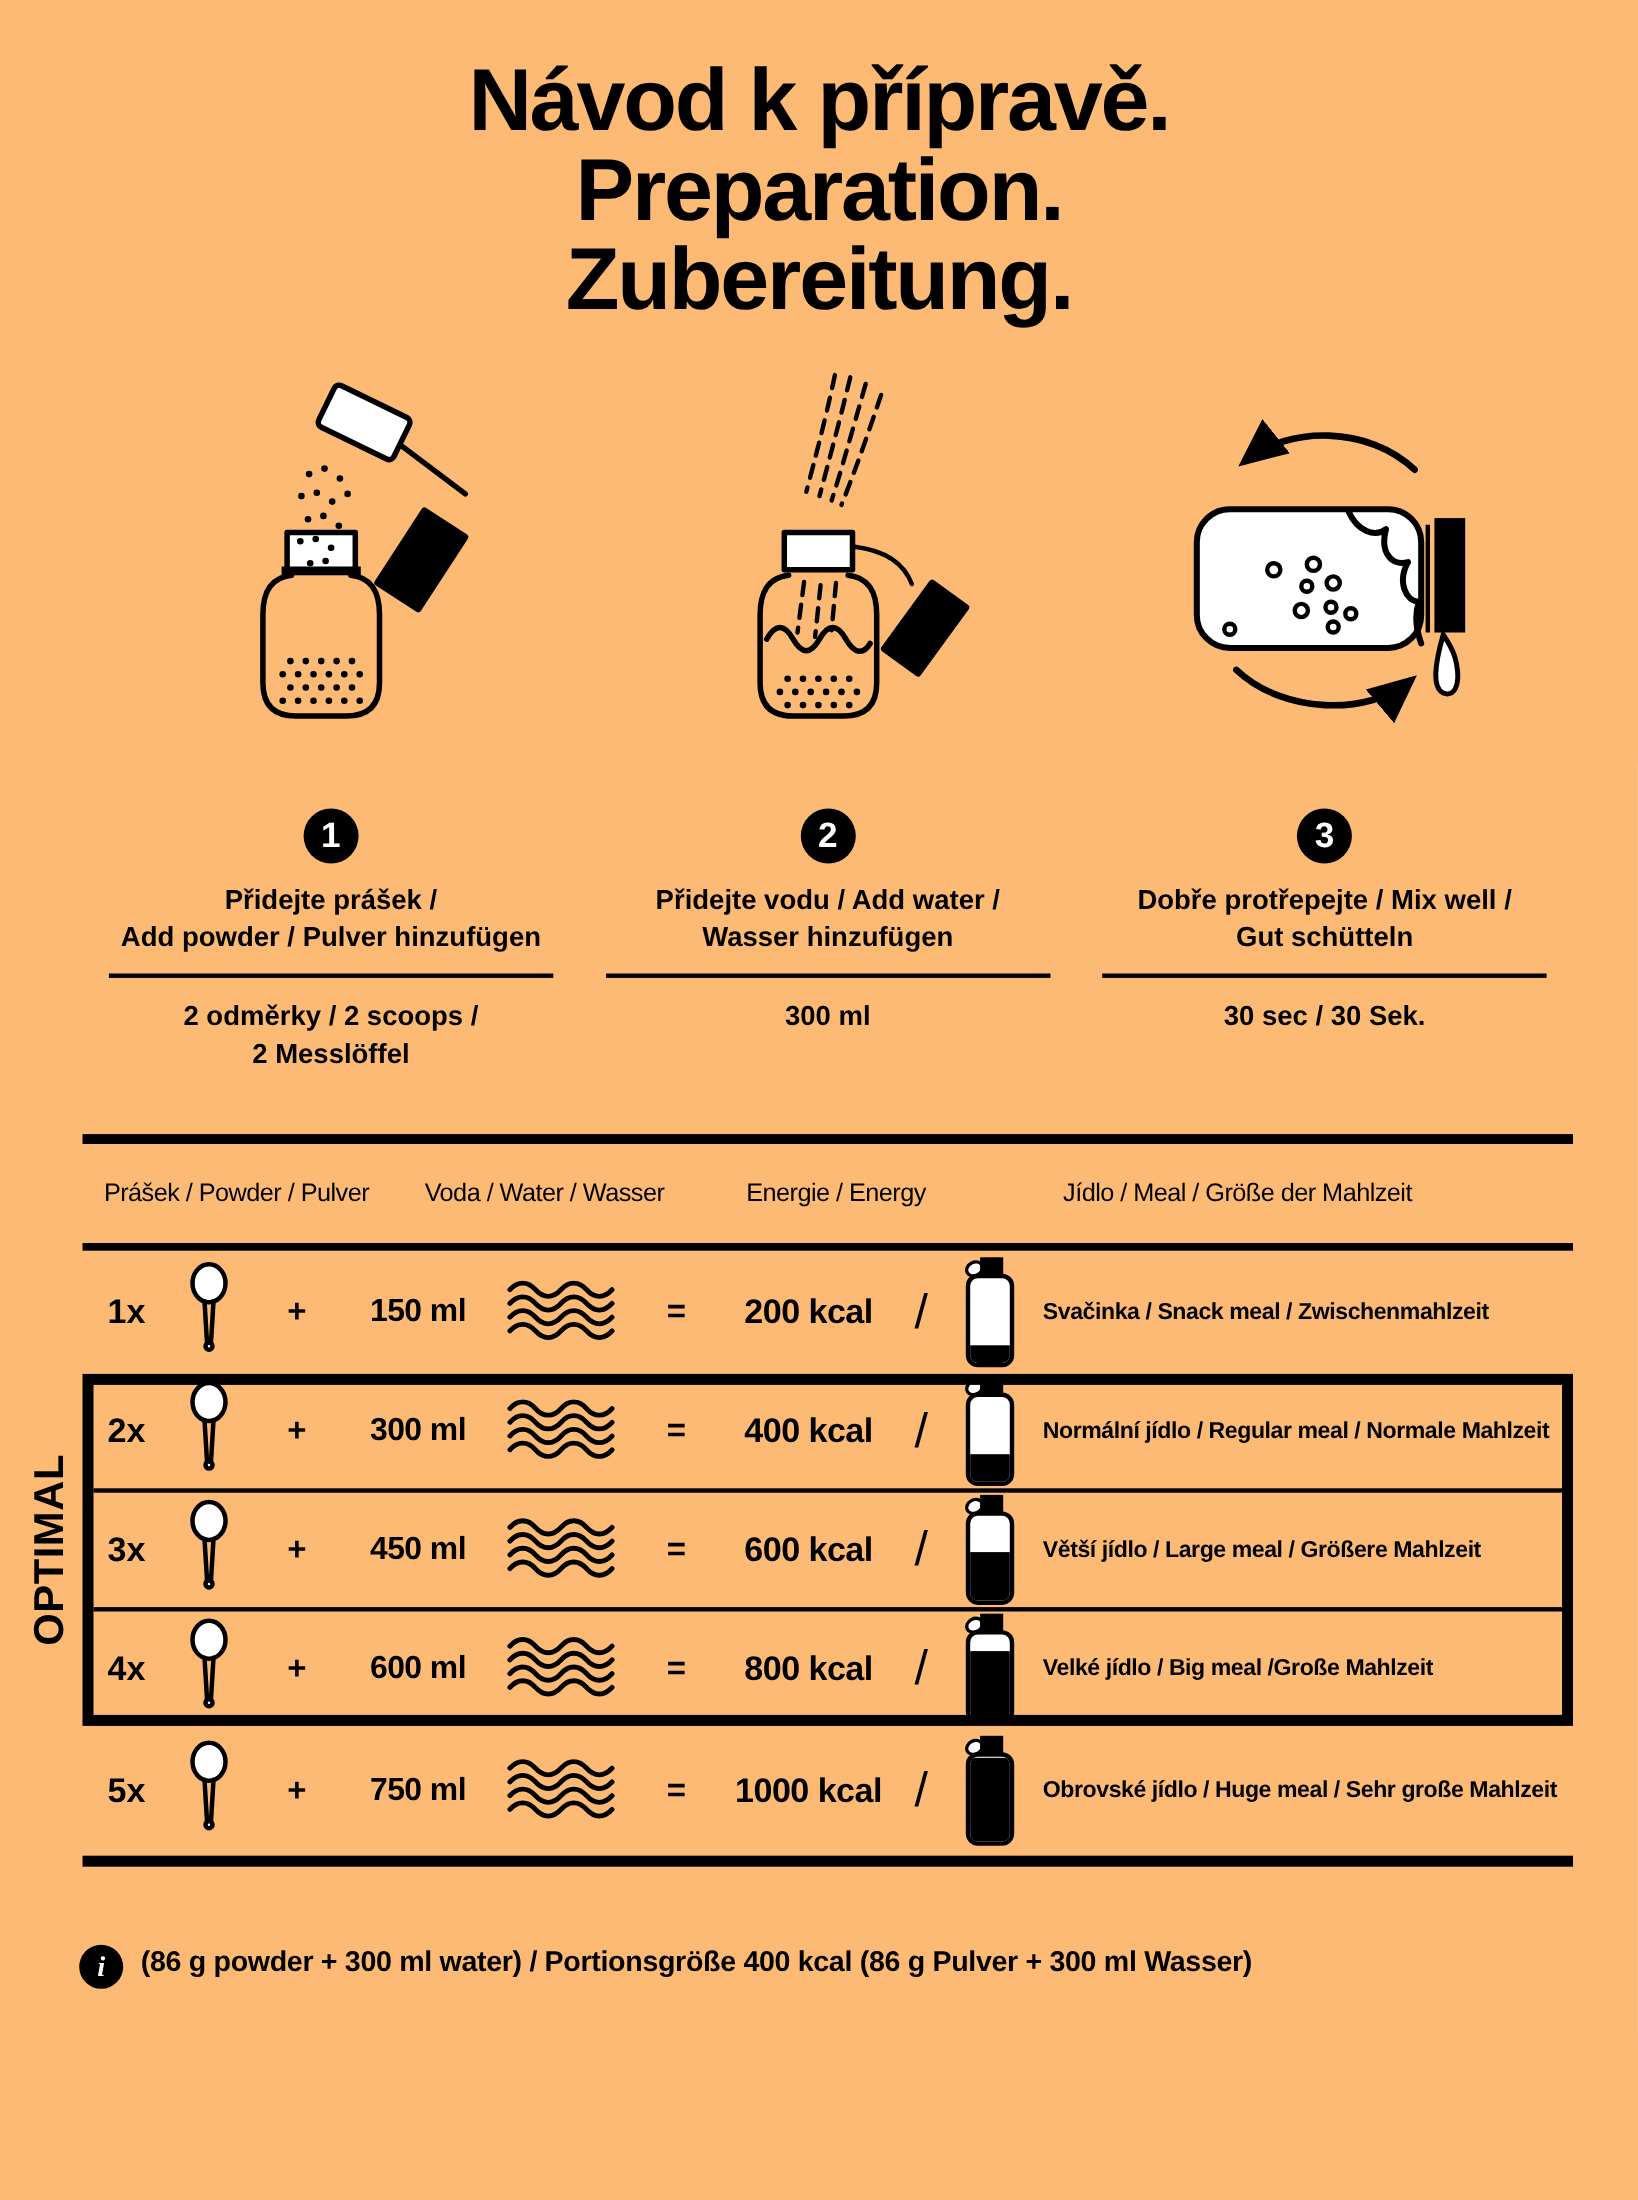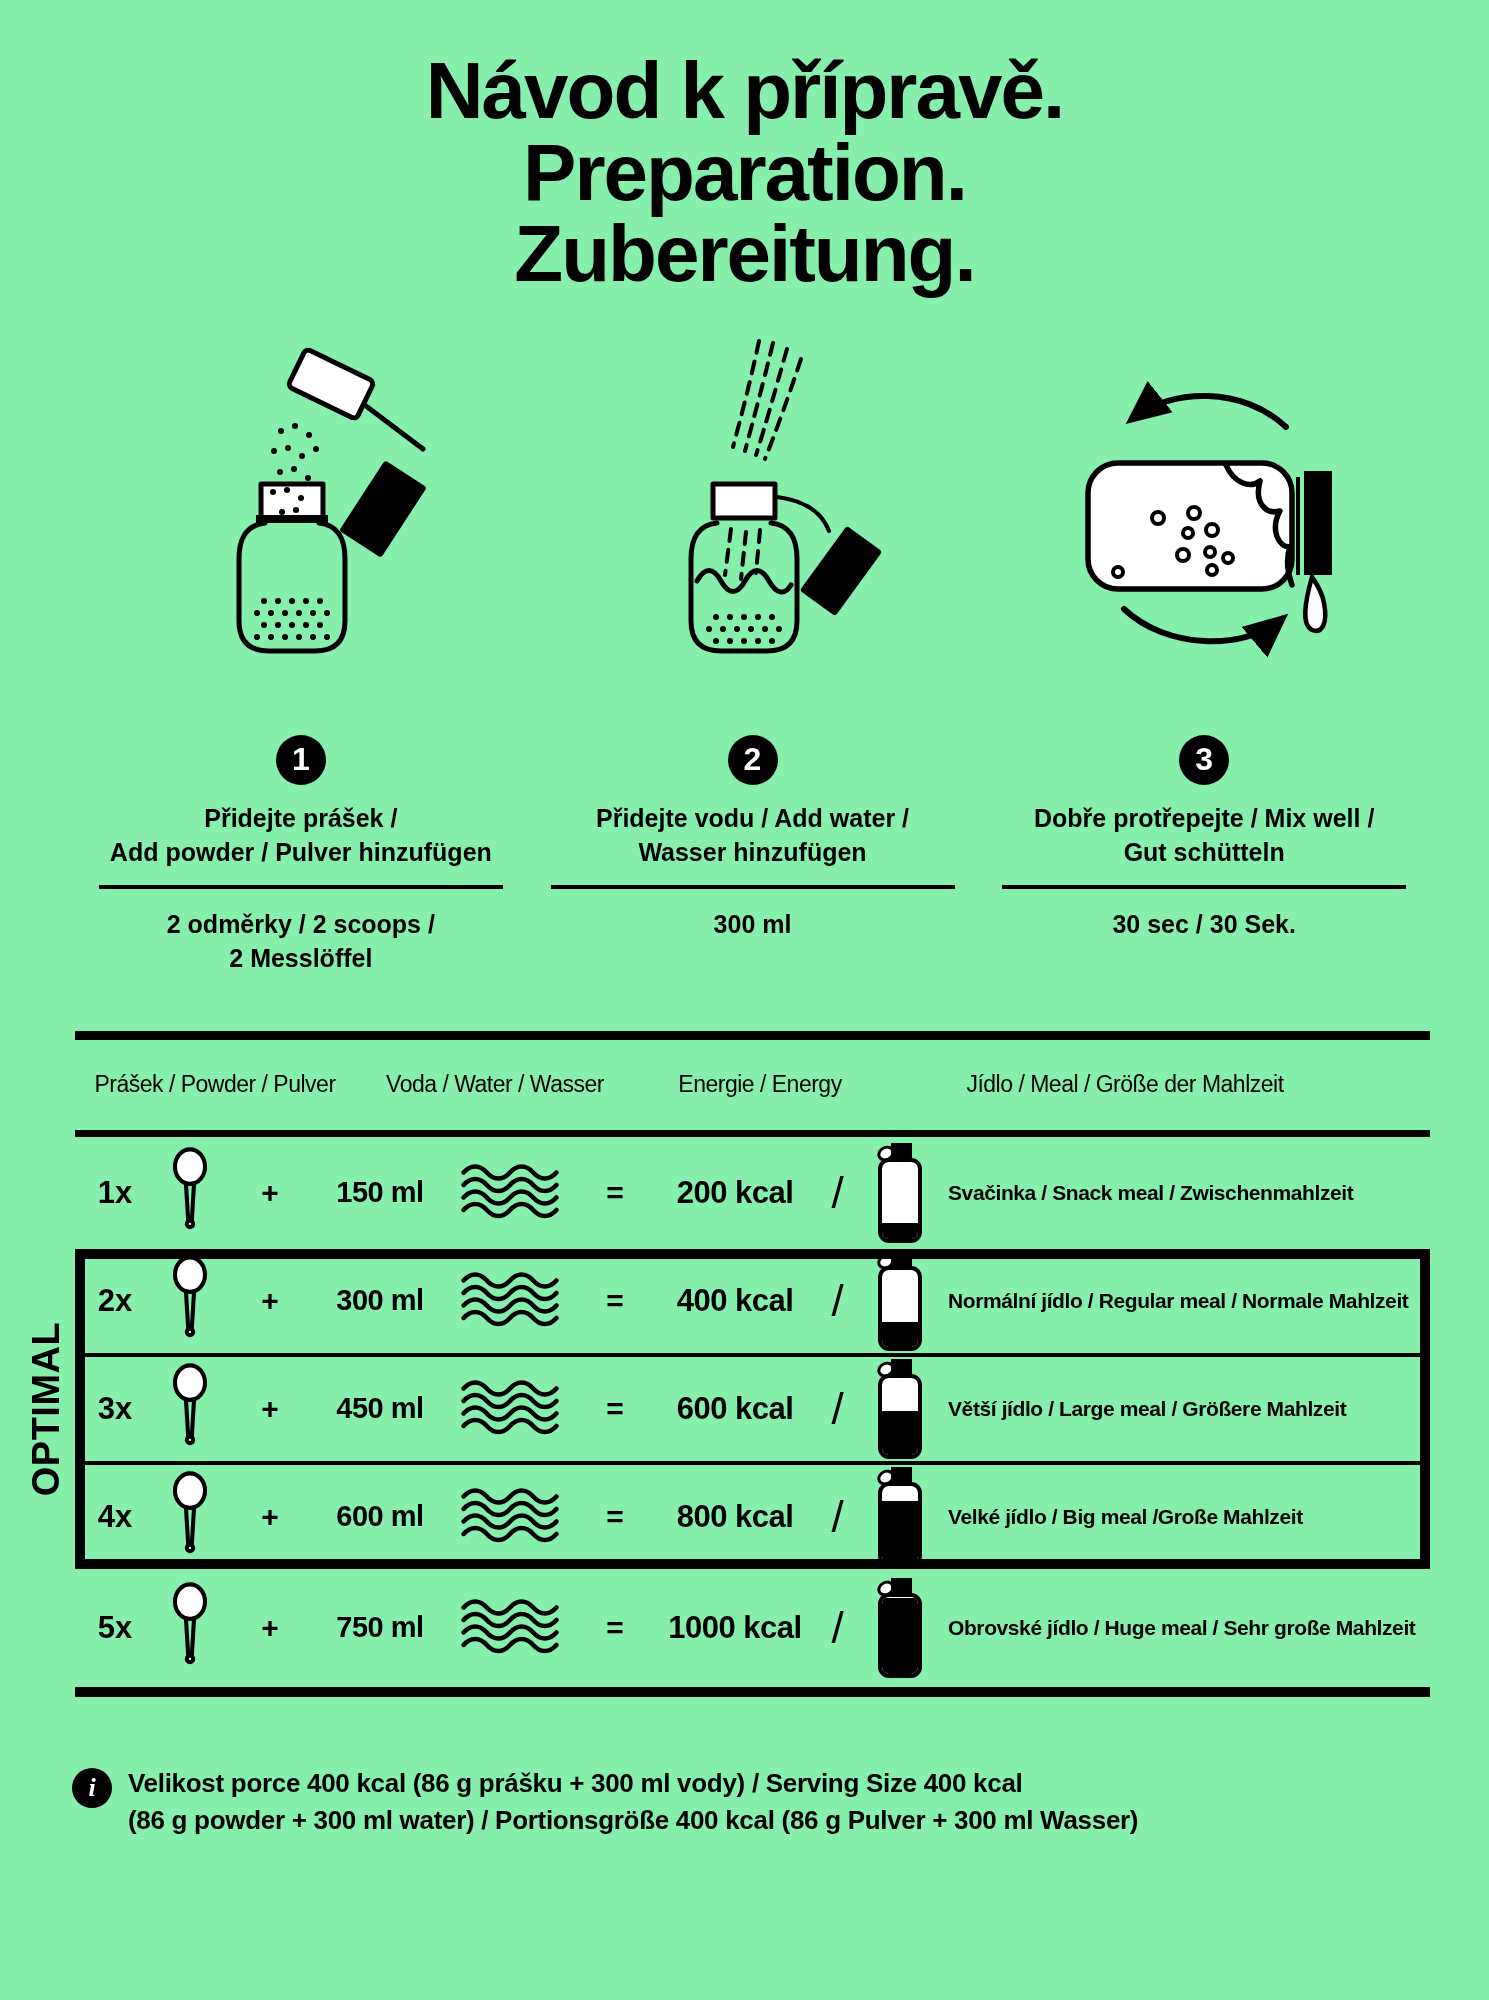--- a/index.html
+++ b/index.html
@@ -1,18 +1,18 @@
 <!DOCTYPE html>
 <html><head>
 <meta charset="utf-8">
 <style>
   html,body{margin:0;padding:0;}
   body{width:1489px;height:2000px;background:#fff;color:#000;
        font-family:"Liberation Sans",sans-serif;overflow:hidden;}
-  .page{position:relative;width:1489px;height:2000px;background:#86efac;}
+  .page{position:relative;width:1489px;height:2000px;background:#fdba74;}
 
   
   .title{padding-top:50px;text-align:center;font-size:80px;font-weight:700;
          line-height:1.02;letter-spacing:-2px;}
 
   
   .steps{display:flex;padding:0 59px 0 75px;margin-top:34px;}
   .step{flex:1;display:flex;flex-direction:column;align-items:center;}
   .step-illus{height:330px;display:flex;align-items:flex-end;justify-content:center;}
   .step-badge{margin-top:76px;width:50px;height:50px;border-radius:50%;background:#000;
@@ -421,18 +421,17 @@
     </div>
 
     <div class="rule bottom"></div>
   </div>
 
   <div class="footer">
     <div class="info-icon">
       <span>i</span>
     </div>
     <div class="footer-text">
-      <div>Velikost porce 400 kcal (86 g prášku + 300 ml vody) / Serving Size 400 kcal</div>
       <div>(86 g powder + 300 ml water) / Portionsgröße 400 kcal (86 g Pulver + 300 ml Wasser)</div>
     </div>
   </div>
 
 </div>
 
 </body></html>

